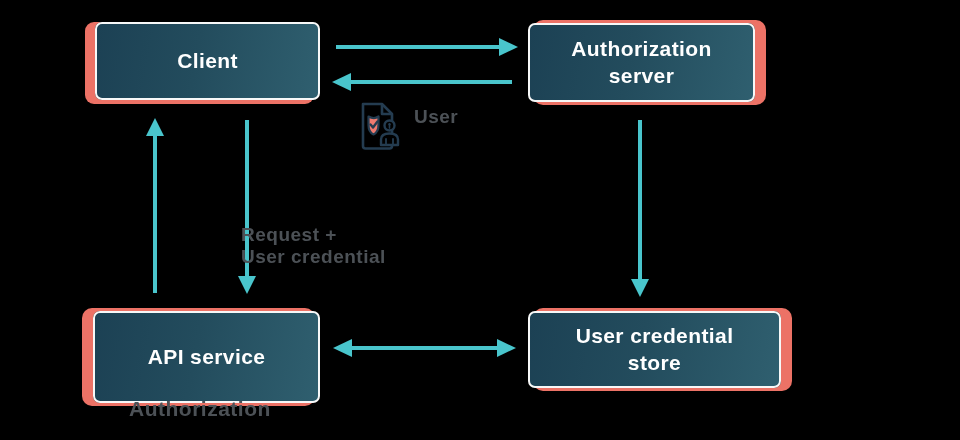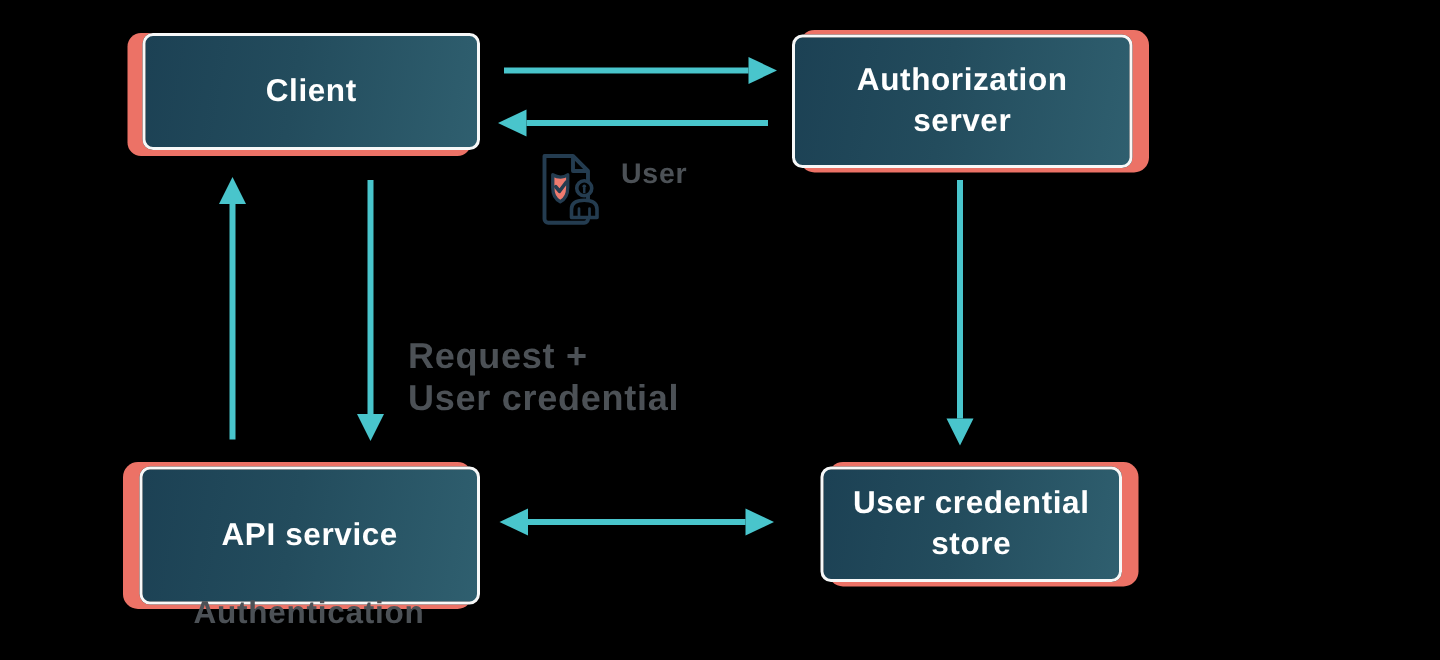--- a/index.html
+++ b/index.html
@@ -23,43 +23,43 @@
     letter-spacing:0.4px;
     text-align:center;
     box-sizing:border-box;
   }
   .node .lbl{display:block;line-height:1.25;}
   .shadow-left { box-shadow:-8px 2px 0 2px #ec7266; }
   .shadow-left-up { box-shadow:-8px 0px 0 3px #ec7266; }
   .shadow-right-up{ box-shadow: 8px 0px 0 3px #ec7266; }
 
   #node-client            {left:95px;  top:22px;  width:225px; height:78px;}
-  #node-auth-server       {left:528px; top:23px;  width:227px; height:89px;}
+  #node-auth-server       {left:528px; top:23px;  width:227px; height:79px;}
   #node-api-service       {left:93px;  top:311px; width:227px; height:92px;}
-  #node-credential-store  {left:528px; top:311px; width:201px; height:77px;margin-left:19px;}
+  #node-credential-store  {left:528px; top:311px; width:253px; height:77px;}
   #node-auth-server .lbl      {width:170px;}
   #node-credential-store .lbl {width:200px;}
 
   
   svg.arrows{position:absolute;left:0;top:0;width:960px;height:440px;pointer-events:none;}
   .arrow-line{stroke:#49c5cc;stroke-width:4;fill:none;}
   .arrow-head{fill:#49c5cc;stroke:none;}
 
   
   .flabel{
     position:absolute;
     color:#4c5156;
     font-weight:700;
     letter-spacing:0.5px;
     line-height:1.18;
   }
   #label-authorization {left:769px; top:52px;  font-size:21px;}
   #label-authentication{left:129px; top:397px; font-size:21px;}
   #label-user-credential{left:414px; top:106px; font-size:19px;}
-  #label-request-credential{left:272px; top:224px; font-size:24px;}
+  #label-request-credential{left:241px; top:224px; font-size:19px;}
 
   
   .cred-icon{position:absolute;left:356px;top:101px;width:46px;height:52px;}
 </style>
 </head>
 <body>
 
 <div class="canvas">
 
   <svg class="arrows" viewBox="0 0 960 440">
@@ -130,15 +130,15 @@
   <div class="flabel" id="label-user-credential">
     <div>User</div>
   </div>
 
   <div class="flabel" id="label-request-credential">
     <div>Request +</div>
     <div>User credential</div>
   </div>
 
 
-  <div class="flabel" id="label-authentication">Authentication</div>
+  <div class="flabel" id="label-authentication">Authorization</div>
 
 </div>
 
 </body></html>

